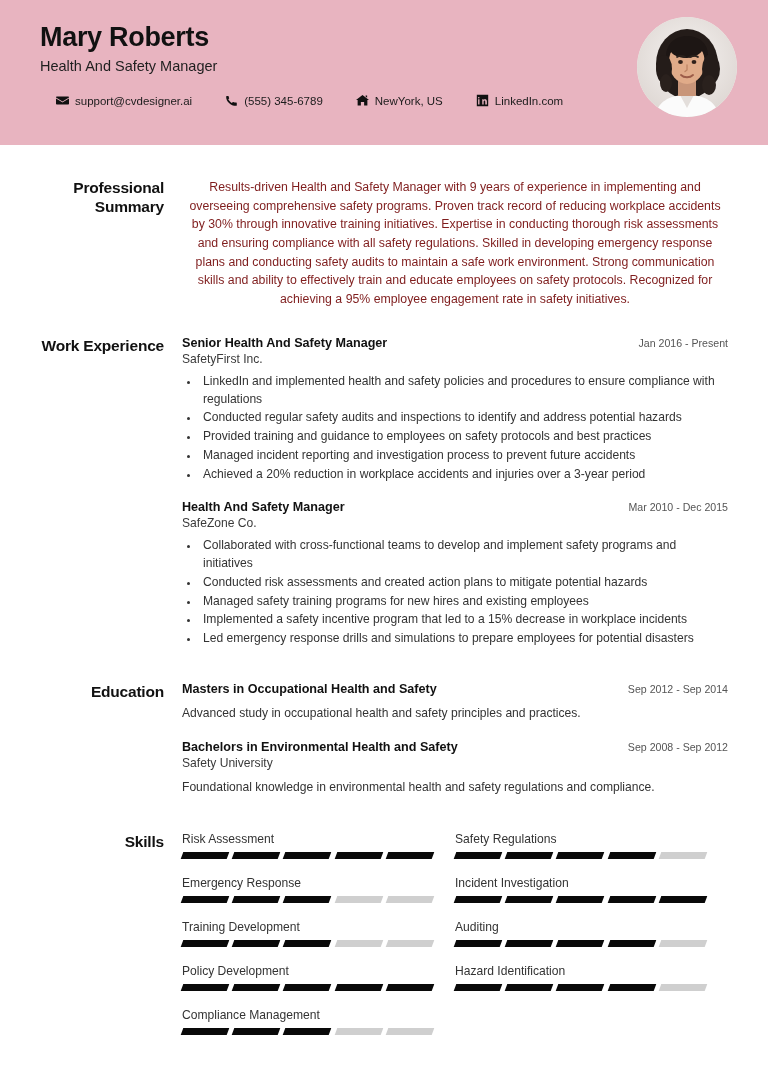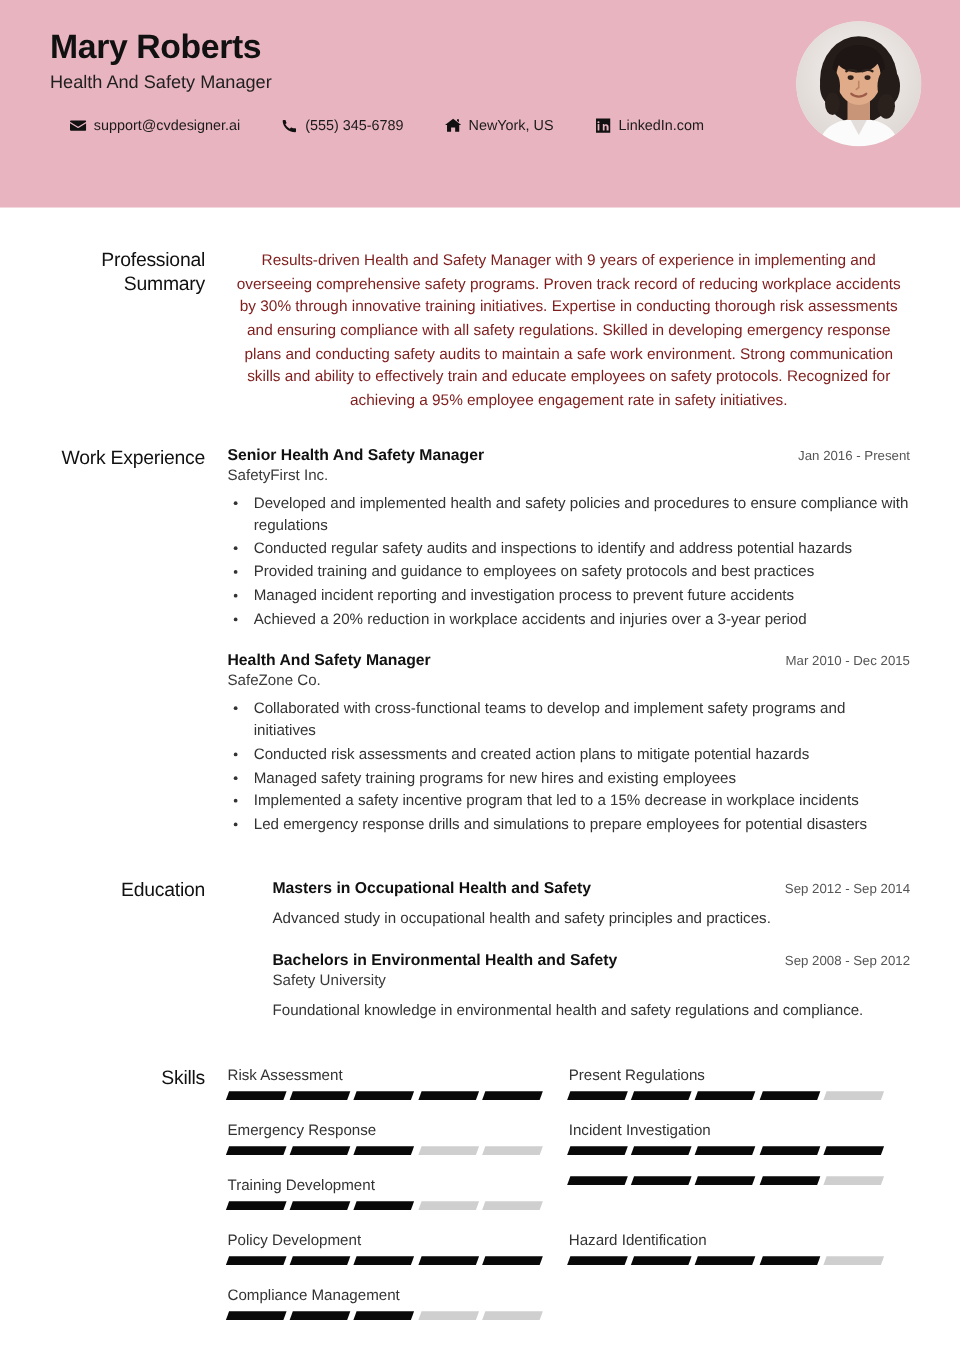--- a/index.html
+++ b/index.html
@@ -9,21 +9,21 @@
     height: 1078px;
     background: #ffffff;
     font-family: "Liberation Sans", sans-serif;
     color: #2b2b2b;
     overflow: hidden;
   }
 
   
   .header {
     position: relative;
-    height: 166px;
+    height: 145px;
     background: #e8b4c0;
     padding: 22px 40px 0 40px;
   }
   .name {
     font-size: 27px;
     font-weight: bold;
     letter-spacing: -0.3px;
     color: #111111;
     line-height: 1.15;
   }
@@ -78,21 +78,21 @@
   .section {
     display: flex;
     align-items: flex-start;
   }
   .sec-label {
     width: 142px;
     flex: 0 0 142px;
     text-align: right;
     padding-right: 18px;
     font-size: 15.5px;
-    font-weight: normal;
+    font-weight: bold;
     color: #111111;
     line-height: 1.25;
     letter-spacing: -0.2px;
   }
   .sec-content {
     flex: 1 1 auto;
     min-width: 0;
   }
 
   
@@ -137,21 +137,21 @@
   .bullets li {
     font-size: 12.1px;
     line-height: 1.47;
     color: #333333;
     margin-bottom: 1px;
     padding-left: 3px;
   }
   .bullets li::marker { font-size: 11px; }
 
   
-  .section-education { padding-top: 32px; gap: 36px; }
+  .section-education { padding-top: 32px; }
   .edu-desc {
     font-size: 12.1px;
     color: #333333;
     margin-top: 9px;
     line-height: 1.45;
   }
 
   
   .section-skills { padding-top: 34px; }
   .skills-grid {
@@ -282,21 +282,21 @@
     <div class="sec-label">Work Experience</div>
     <div class="sec-content">
 
       <div class="entry">
         <div class="entry-head">
           <div class="entry-title">Senior Health And Safety Manager</div>
           <div class="entry-date">Jan 2016 - Present</div>
         </div>
         <div class="entry-sub">SafetyFirst Inc.</div>
         <ul class="bullets">
-          <li>Developed and implemented health and safety policies and procedures to ensure compliance with regulations</li>
+          <li>LinkedIn and implemented health and safety policies and procedures to ensure compliance with regulations</li>
           <li>Conducted regular safety audits and inspections to identify and address potential hazards</li>
           <li>Provided training and guidance to employees on safety protocols and best practices</li>
           <li>Managed incident reporting and investigation process to prevent future accidents</li>
           <li>Achieved a 20% reduction in workplace accidents and injuries over a 3-year period</li>
         </ul>
       </div>
 
       <div class="entry">
         <div class="entry-head">
           <div class="entry-title">Health And Safety Manager</div>
@@ -347,21 +347,21 @@
             <div class="skill-name">Risk Assessment</div>
             <div class="skill-bar">
               <span class="seg on"></span>
               <span class="seg on"></span>
               <span class="seg on"></span>
               <span class="seg on"></span>
               <span class="seg on"></span>
             </div>
           </div>
           <div class="skill">
-            <div class="skill-name">Present Regulations</div>
+            <div class="skill-name">Safety Regulations</div>
             <div class="skill-bar">
               <span class="seg on"></span>
               <span class="seg on"></span>
               <span class="seg on"></span>
               <span class="seg on"></span>
               <span class="seg"></span>
             </div>
           </div>
           <div class="skill">
             <div class="skill-name">Emergency Response</div>
@@ -387,20 +387,21 @@
             <div class="skill-name">Training Development</div>
             <div class="skill-bar">
               <span class="seg on"></span>
               <span class="seg on"></span>
               <span class="seg on"></span>
               <span class="seg"></span>
               <span class="seg"></span>
             </div>
           </div>
           <div class="skill">
+            <div class="skill-name">Auditing</div>
             <div class="skill-bar">
               <span class="seg on"></span>
               <span class="seg on"></span>
               <span class="seg on"></span>
               <span class="seg on"></span>
               <span class="seg"></span>
             </div>
           </div>
           <div class="skill">
             <div class="skill-name">Policy Development</div>

